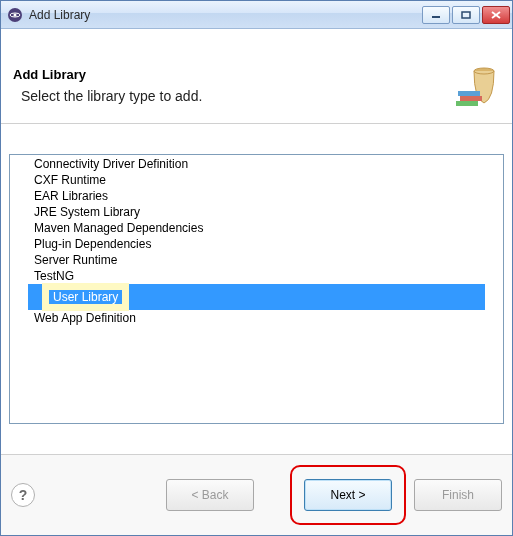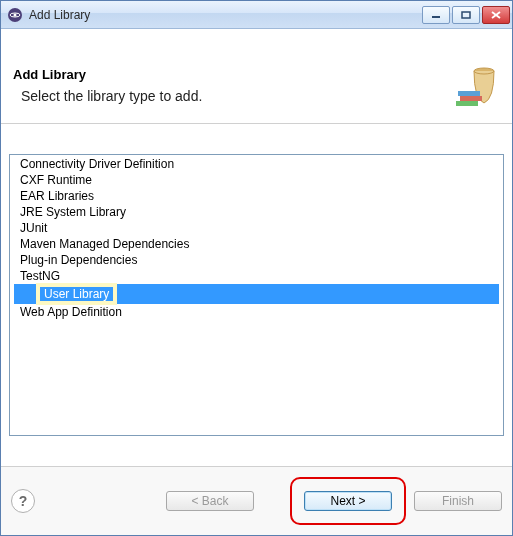--- a/index.html
+++ b/index.html
@@ -85,36 +85,36 @@
     padding: 8px;
     display: flex;
     flex-direction: column;
     background: #fff;
   }
   .listbox {
     flex: 1;
     border: 1px solid #7f9db9;
     background: #fff;
     overflow: auto;
-    padding: 1px 4px;
+    padding: 1px 18px;
   }
   .list-item {
     padding: 1px 6px;
     font-size: 12px;
     color: #000;
     cursor: pointer;
     white-space: nowrap;
   }
   .list-item.selected {
     background: #3399ff;
     color: #fff;
   }
   .red-box-item {
-    border: 4px solid #fef9c3;
-    margin: -2px 16px;
+    border: 7px solid #fef9c3;
+    margin: -2px 8px;
     padding: 0 4px 0 4px;
     display: inline-block;
   }
 
   .footer {
     border-top: 1px solid #d0d0d0;
     padding: 10px 10px;
     display: flex;
     align-items: center;
     gap: 8px;
@@ -127,21 +127,21 @@
     display: flex; align-items: center; justify-content: center;
     color: #6a6a6a;
     font-weight: bold;
     font-size: 14px;
     background: #fff;
     cursor: pointer;
   }
   .footer-spacer { flex: 1; }
   .btn {
     min-width: 88px;
-    height: 20px;
+    height: 32px;
     border: 1px solid #a8a8a8;
     border-radius: 3px;
     background: linear-gradient(to bottom,#fbfbfb,#e8e8e8);
     font-size: 12px;
     color: #000;
     padding: 0 8px;
     cursor: pointer;
   }
   .btn:disabled {
     color: #9a9a9a;
@@ -209,23 +209,23 @@
       </svg>
     </div>
   </div>
 
   <div class="content">
     <div class="listbox" id="listbox">
         <div class="list-item">Connectivity Driver Definition</div>
         <div class="list-item">CXF Runtime</div>
         <div class="list-item">EAR Libraries</div>
         <div class="list-item">JRE System Library</div>
-        <div class="list-item">JUnit</div>
         <div class="list-item">Maven Managed Dependencies</div>
         <div class="list-item">Plug-in Dependencies</div>
+        <div class="list-item">Server Runtime</div>
         <div class="list-item">TestNG</div>
         <div class="list-item selected"><span class="red-box-item">User Library</span></div>
         <div class="list-item">Web App Definition</div>
       </div>
   </div>
 
   <div class="footer">
     <div class="help-icon">?</div>
     <div class="footer-spacer"></div>
     <button class="btn" disabled="">&lt; Back</button>

